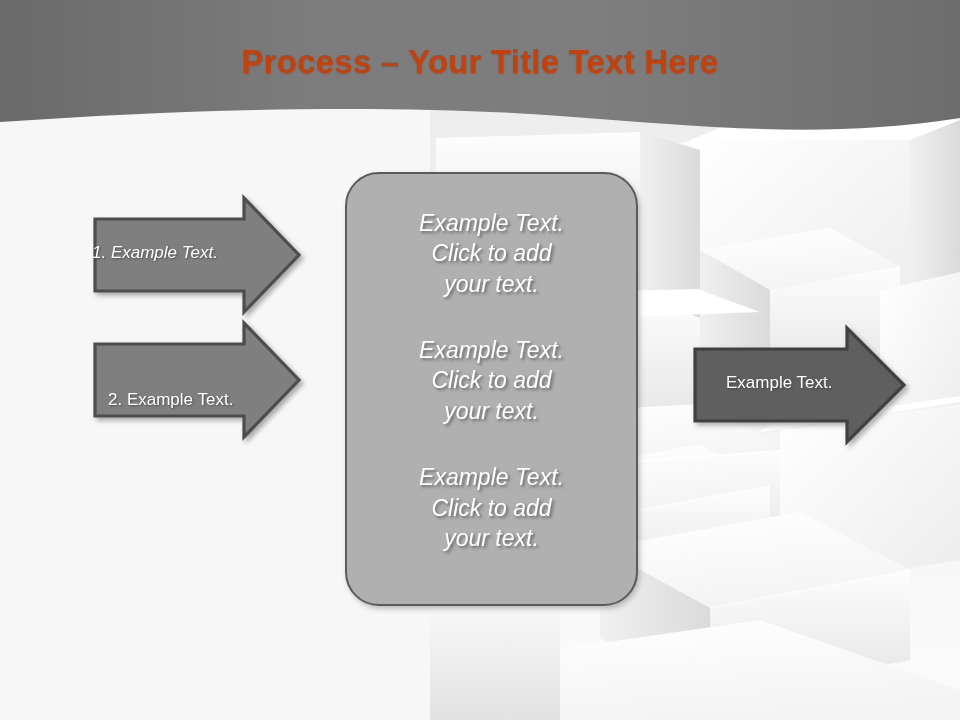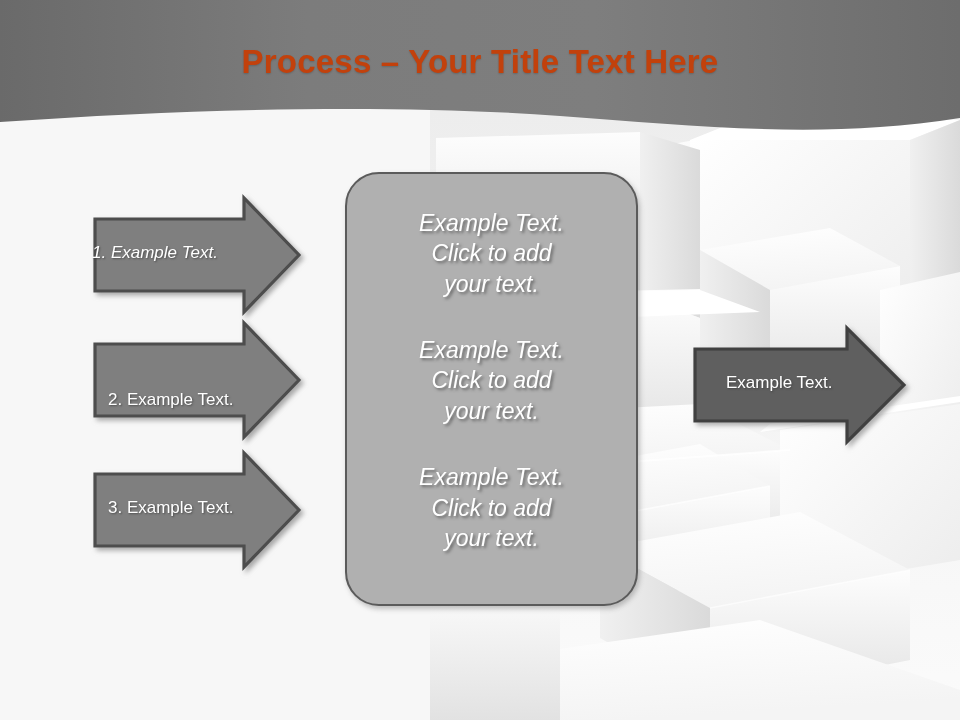--- a/index.html
+++ b/index.html
@@ -214,31 +214,20 @@
       <defs>
         <filter id="shArrow2" x="-20%" y="-20%" width="150%" height="150%">
           <feDropShadow dx="3" dy="3" stdDeviation="2.5" flood-color="#8d8d8d" flood-opacity="0.75"></feDropShadow>
         </filter>
       </defs>
       <polygon points="3,24 152,24 152,3 207,60 152,117 152,96 3,96" fill="#7f7f7f" stroke="#4d4d4d" stroke-width="3.2" stroke-linejoin="miter" filter="url(#shArrow2)"></polygon>
     </svg>
     <div class="arrow-label" style="left:16px; top:48px;margin-top:22px;">2. Example Text.</div>
   </div>
 
-  <div class="arrow" style="left:92px; top:450px; width:210px; height:120px;">
-    <svg viewBox="0 0 210 120" width="210" height="120">
-      <defs>
-        <filter id="shArrow3" x="-20%" y="-20%" width="150%" height="150%">
-          <feDropShadow dx="3" dy="3" stdDeviation="2.5" flood-color="#8d8d8d" flood-opacity="0.75"></feDropShadow>
-        </filter>
-      </defs>
-      <polygon points="3,24 152,24 152,3 207,60 152,117 152,96 3,96" fill="#7f7f7f" stroke="#4d4d4d" stroke-width="3.2" stroke-linejoin="miter" filter="url(#shArrow3)"></polygon>
-    </svg>
-    <div class="arrow-label" style="left:16px; top:48px;">3. Example Text.</div>
-  </div>
 
   <div id="center-panel">
     <div class="panel-block">Example Text.
 Click  to add
 your text.</div>
     <div class="panel-block">Example Text.
 Click  to add
 your text.</div>
     <div class="panel-block">Example Text.
 Click  to add

